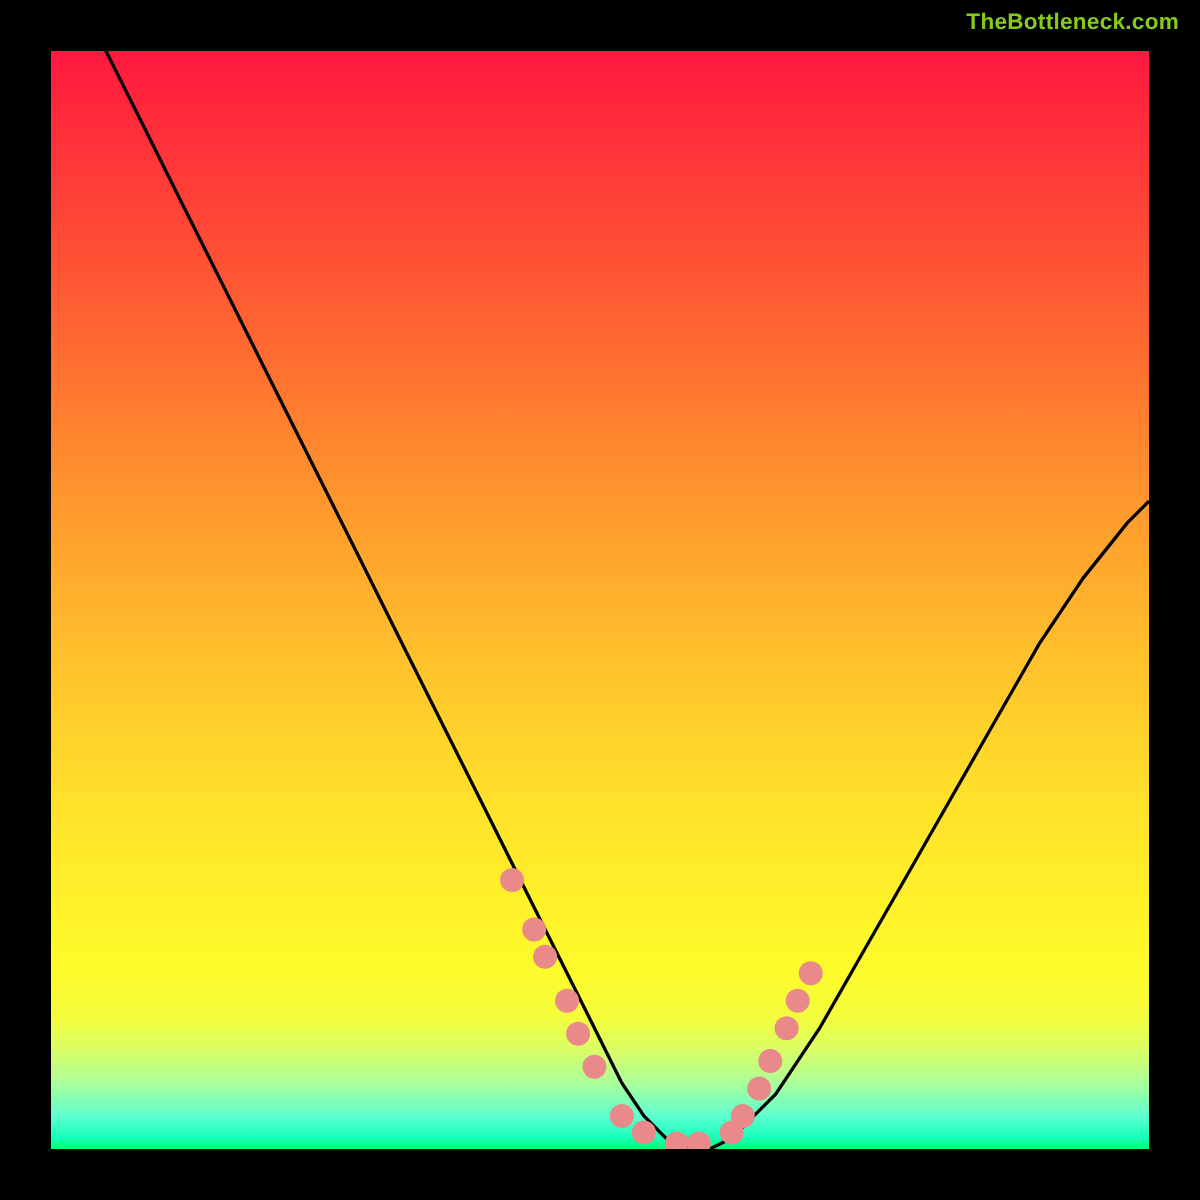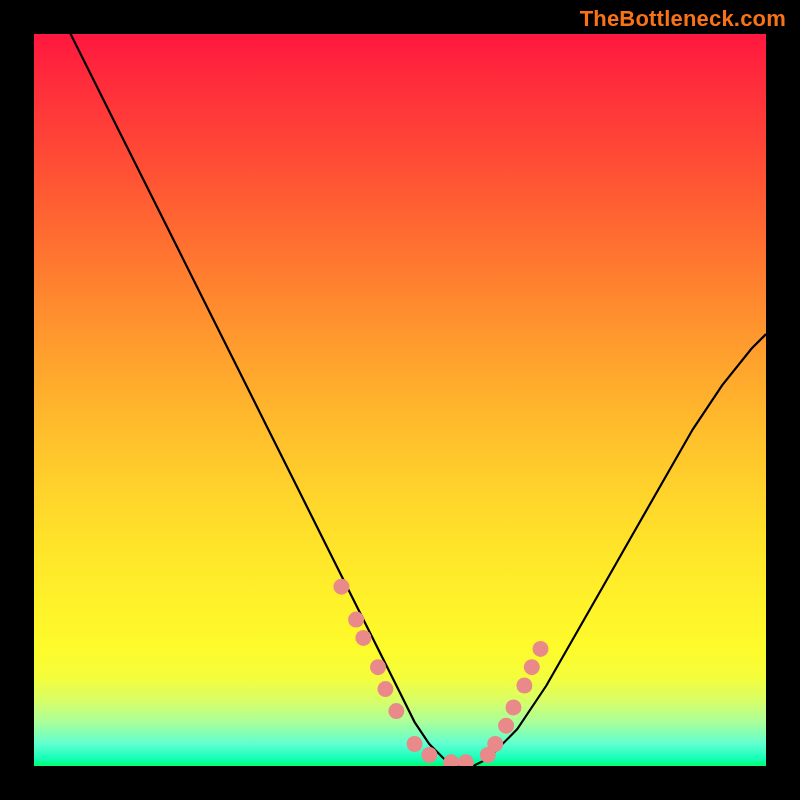--- a/index.html
+++ b/index.html
@@ -14,22 +14,22 @@
   .chart-container {
     position: relative;
     width: 800px;
     height: 800px;
     background: #000;
   }
   .watermark {
     position: absolute;
     top: 6px;
     right: 14px;
-    color: #f97316;
-    font-size: 22px;
+    color: #84cc16;
+    font-size: 15px;
     font-weight: bold;
     letter-spacing: 0.2px;
     z-index: 5;
   }
   .plot-area {
     position: absolute;
     left: 34px;
     top: 34px;
     width: 732px;
     height: 732px;

